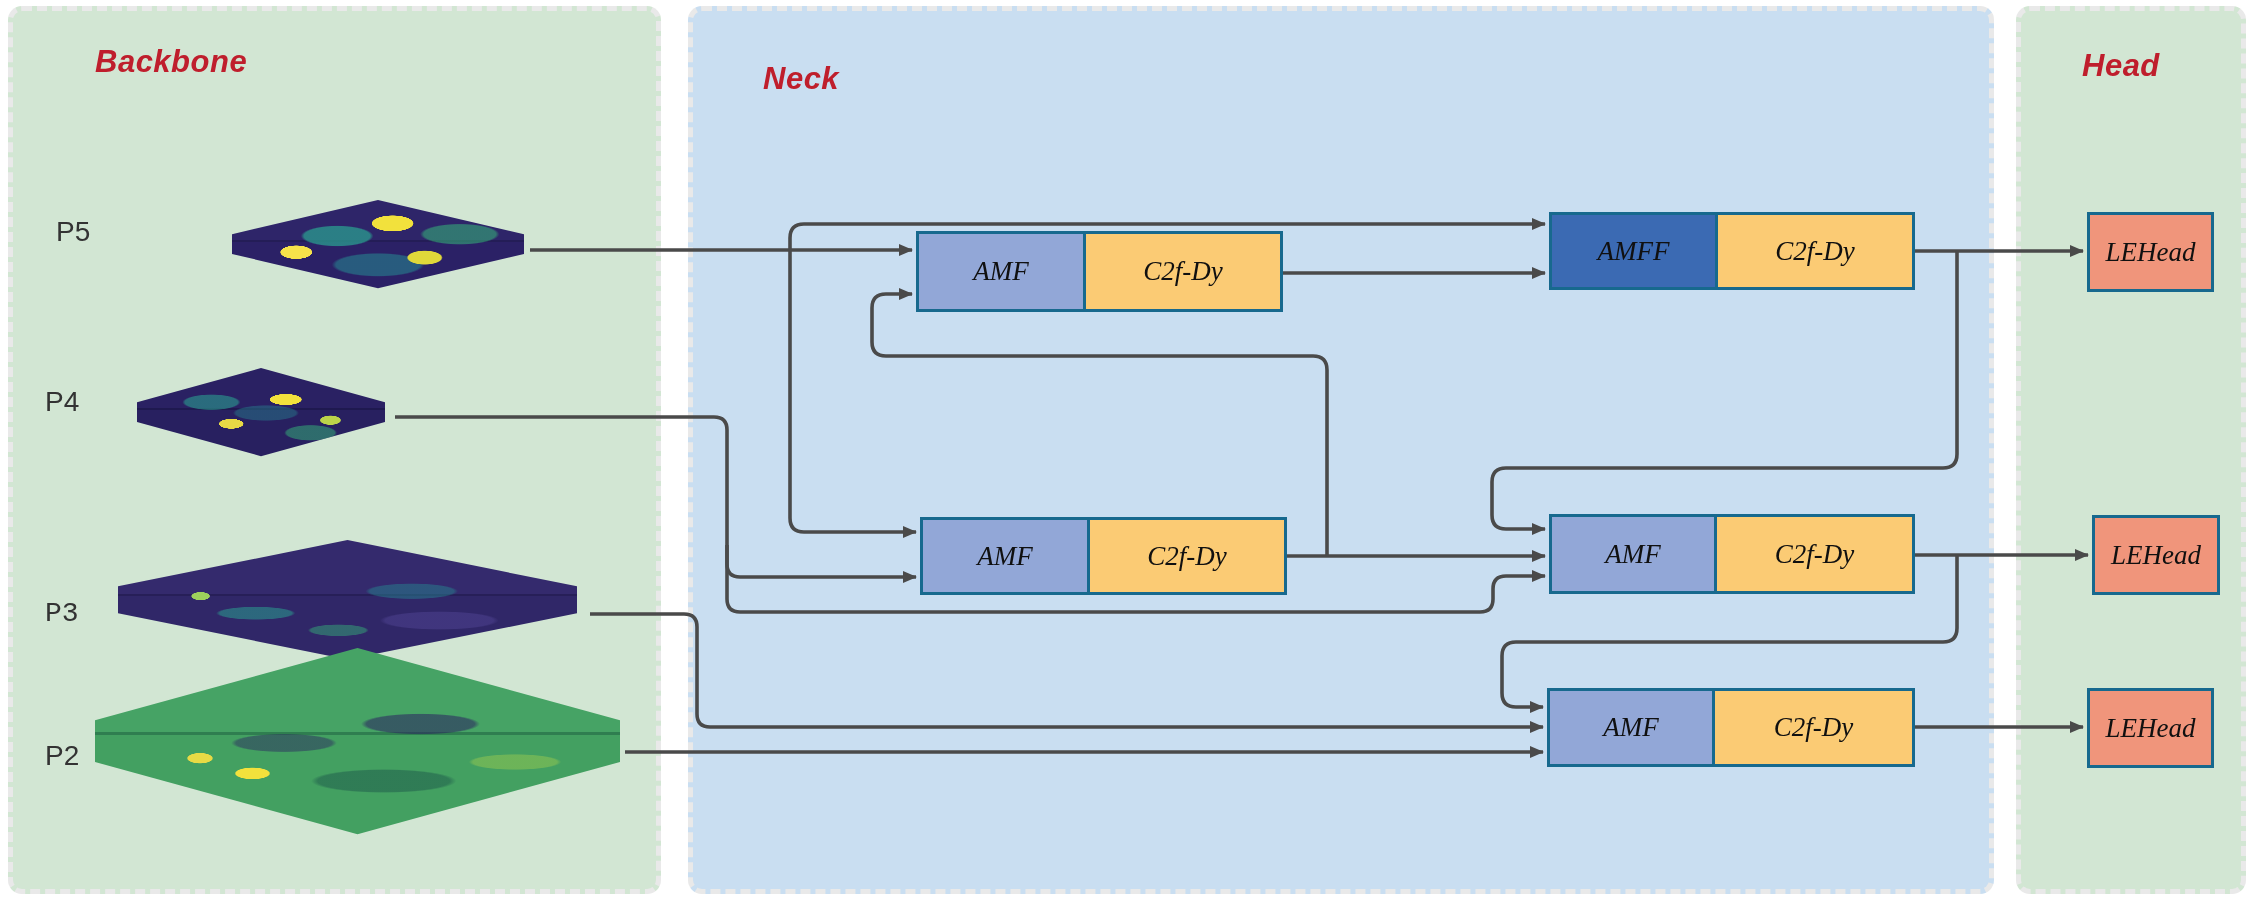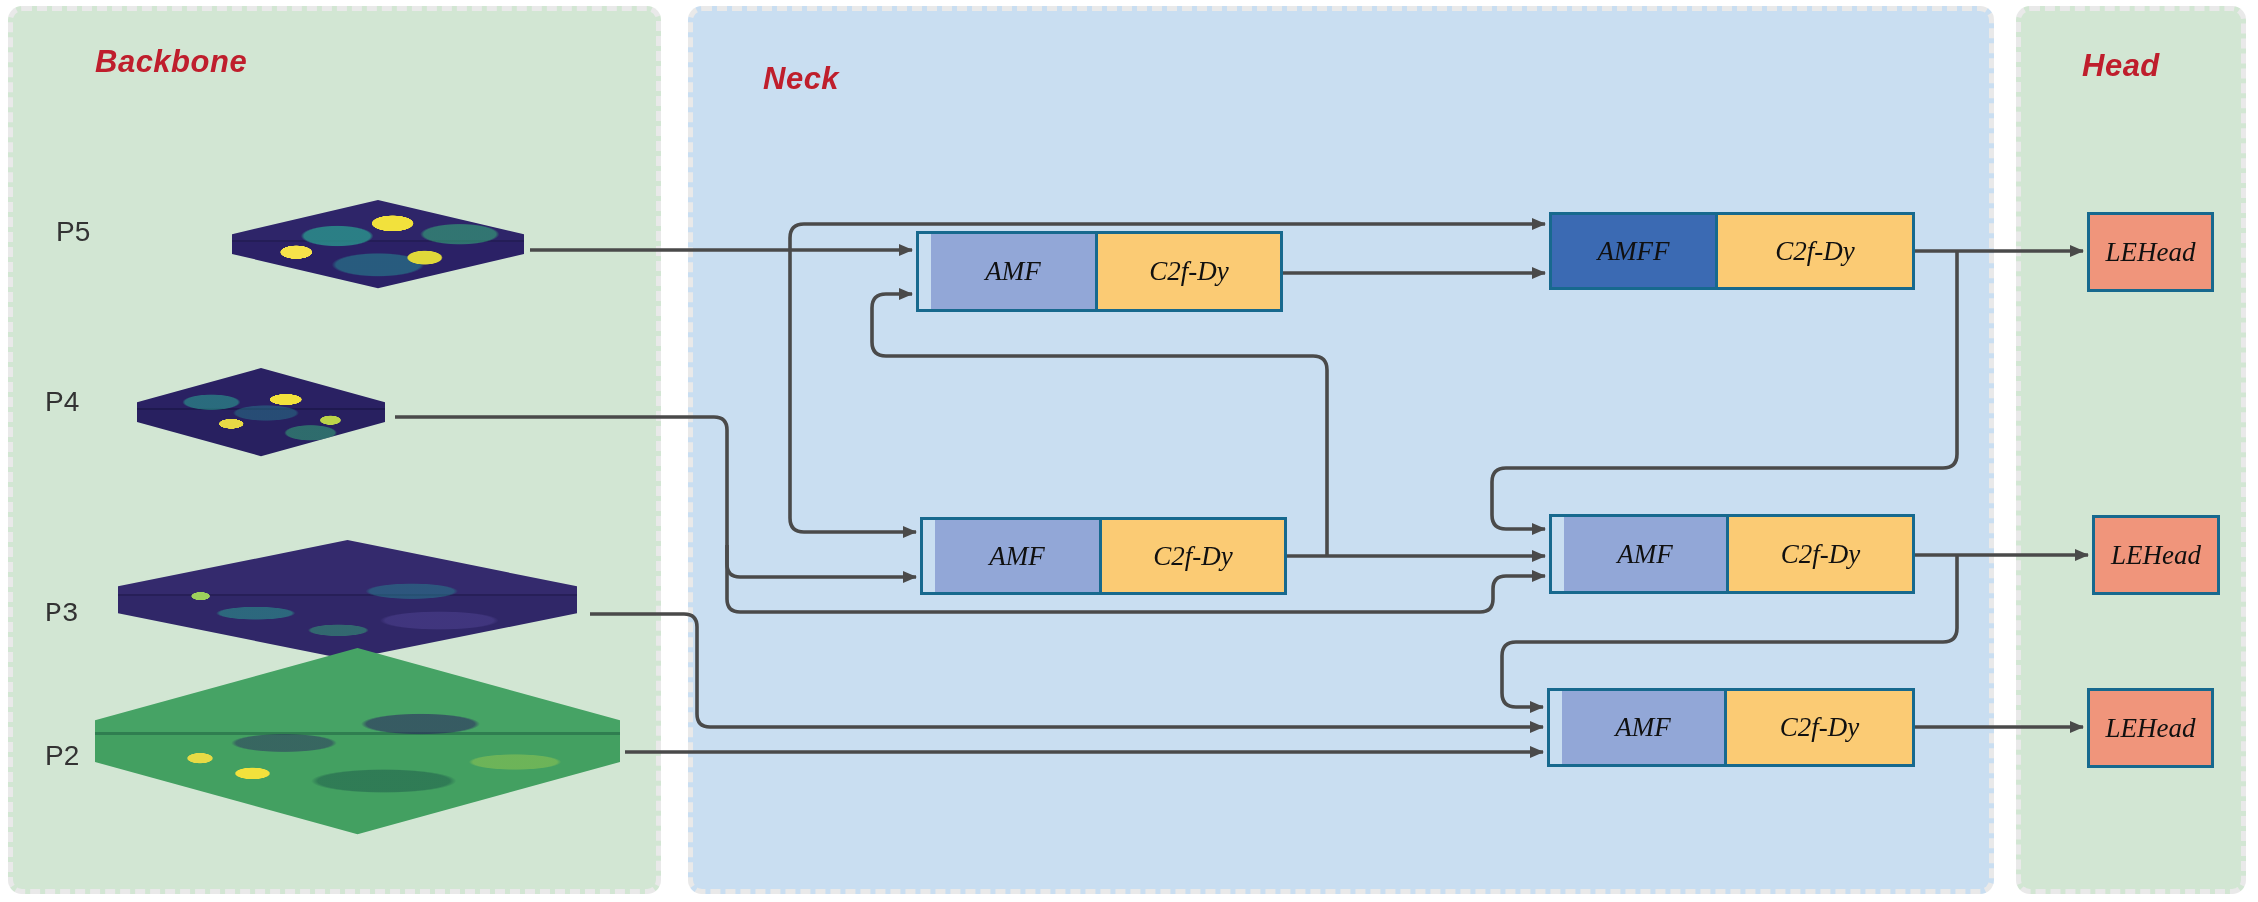--- a/index.html
+++ b/index.html
@@ -69,21 +69,21 @@
       linear-gradient(to bottom, #46a365 0 44%, #2f7e50 44% 46%, #43a061 46% 100%);
   }
   .block{
     position:absolute;display:flex;box-sizing:border-box;
     border:3px solid var(--box-border);
   }
   .block .part{
     display:flex;align-items:center;justify-content:center;box-sizing:border-box;height:100%;
     font-family:"Liberation Serif",serif;font-style:italic;font-size:27px;color:#101010;
   }
-  .part.amf{background:var(--amf-fill);border-right:3px solid var(--box-border);margin-left:12px;}
+  .part.amf{background:var(--amf-fill);border-right:3px solid var(--box-border);}
   .part.amff{background:var(--amff-fill);border-right:3px solid var(--box-border);}
   .part.c2f{background:var(--c2f-fill);}
   .lehead{
     position:absolute;display:flex;align-items:center;justify-content:center;box-sizing:border-box;
     border:3px solid var(--box-border);background:var(--lehead-fill);
     font-family:"Liberation Serif",serif;font-style:italic;font-size:27px;color:#101010;
   }
   svg.wires{position:absolute;left:0;top:0;z-index:2;}
   .block,.lehead{z-index:3;}
   .panel-title,.p-label,.slab{z-index:1;}

